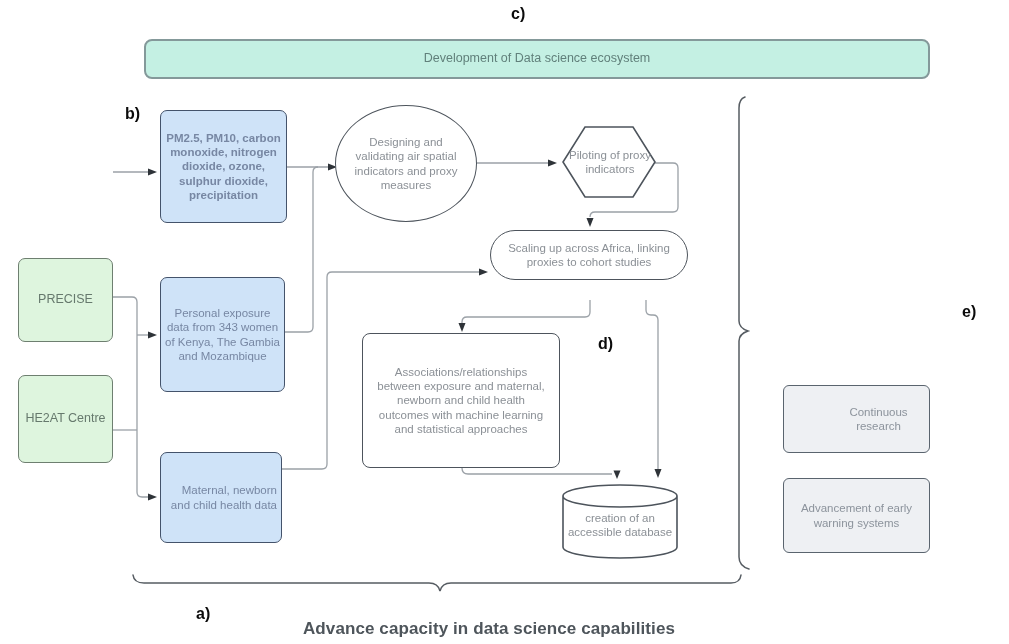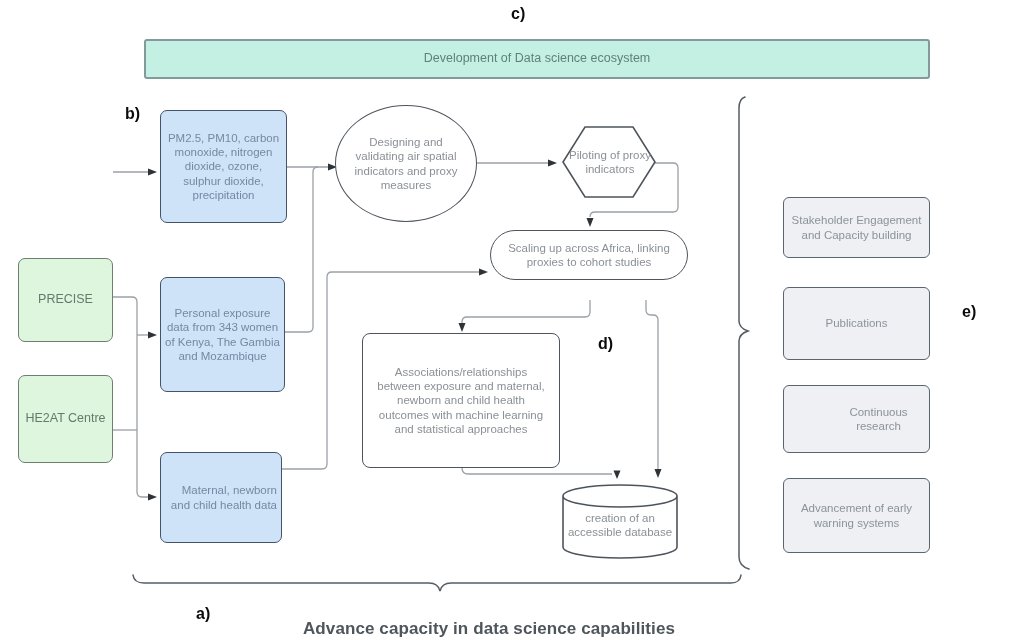--- a/index.html
+++ b/index.html
@@ -18,21 +18,21 @@
   }
   .abs{position:absolute;}
   .node{
     position:absolute; box-sizing:border-box;
     display:flex; align-items:center; justify-content:center;
     text-align:center; line-height:1.25;
   }
   .banner{
     left:144px; top:39px; width:786px; height:40px;
     background:var(--banner_fill); border:2px solid var(--banner_border);
-    border-radius:3px; color:var(--banner_text); font-size:12.5px;
+    border-radius:8px; color:var(--banner_text); font-size:12.5px;
   }
   .green{
     background:var(--green_fill); border:1.6px solid var(--green_border);
     border-radius:7px; color:var(--green_text); font-size:12.5px; padding:4px;
   }
   .blue{
     background:var(--blue_fill); border:1.6px solid var(--blue_border);
     border-radius:7px; color:var(--blue_text); font-size:11.5px; padding:4px;
   }
   .grayb{
@@ -40,21 +40,21 @@
     background:var(--gray_fill); border:1.6px solid var(--gray_border);
     border-radius:6px; color:var(--gray_text); font-size:11.5px; padding:4px;
   }
   .white-shape{
     background:var(--shape_fill); border:1.6px solid var(--shape_border);
     color:var(--shape_text); font-size:11.5px;
   }
   .station{left:18px; top:125px; width:97px; height:93px;}
   .precise{left:18px; top:258px; width:95px; height:84px;}
   .he2at{left:18px; top:375px; width:95px; height:88px;}
-  .pm25{left:160px; top:110px; width:127px; height:113px;}
+  .pm25{left:160px; top:110px; width:127px; height:113px;font-weight:bold;}
   .personal{left:160px; top:277px; width:125px; height:115px;}
   .maternal{left:160px; top:452px; width:122px; height:91px;text-align:right;}
   .oval{left:335px; top:105px; width:142px; height:117px; border-radius:50%; padding:6px 12px;}
   .hex-text{left:566px; top:132px; width:88px; height:60px; color:var(--shape_text); font-size:11.5px;align-items:center;}
   .scaling{left:490px; top:230px; width:198px; height:50px; border-radius:35px; padding:4px 14px;}
   .assoc{left:362px; top:333px; width:198px; height:135px; border-radius:8px; padding:20px 10px;}
   .cyl-text{left:566px; top:500px; width:108px; height:50px; color:var(--shape_text); font-size:11.5px;}
   .out1{top:108px; height:70px;}
   .out2{top:197px; height:61px;}
   .out3{top:287px; height:73px;}
@@ -162,26 +162,20 @@
   <div class="node white-shape scaling">
     <span>Scaling up across Africa, linking proxies to cohort studies</span>
   </div>
   <div class="node white-shape assoc">
     <span>Associations/relationships between exposure and maternal, newborn and child health outcomes with machine learning and statistical approaches</span>
   </div>
   <div class="node cyl-text">
     <span>creation of an accessible database</span>
   </div>
 
-  <div class="node grayb out2">
-    <span>Stakeholder Engagement and Capacity building</span>
-  </div>
-  <div class="node grayb out3">
-    <span>Publications</span>
-  </div>
   <div class="node grayb out4">
     <span>Continuous research</span>
   </div>
   <div class="node grayb out5">
     <span>Advancement of early warning systems</span>
   </div>
 
   <div class="abs caption">Advance capacity in data science capabilities</div>
 
 </div>

